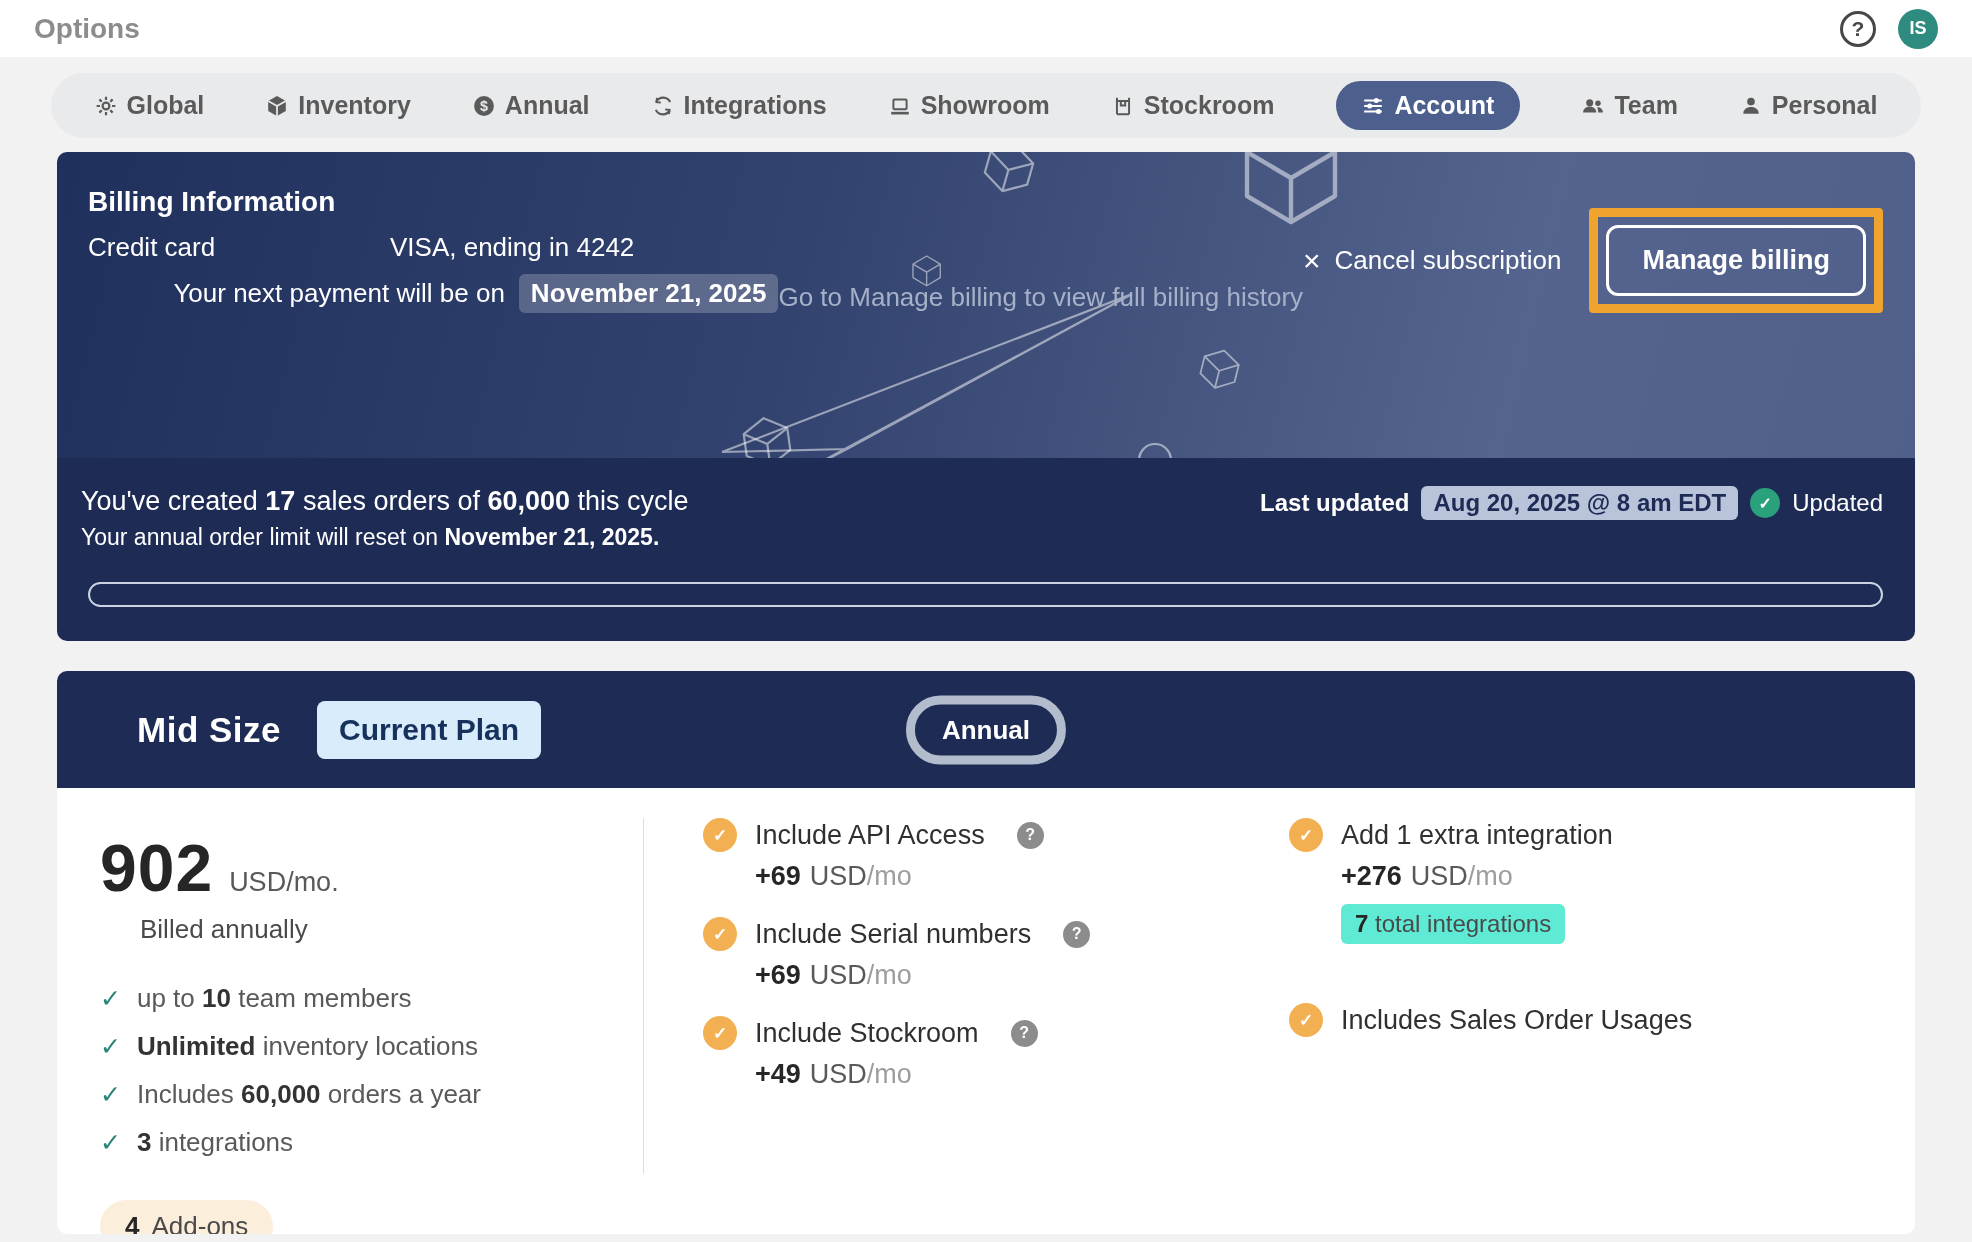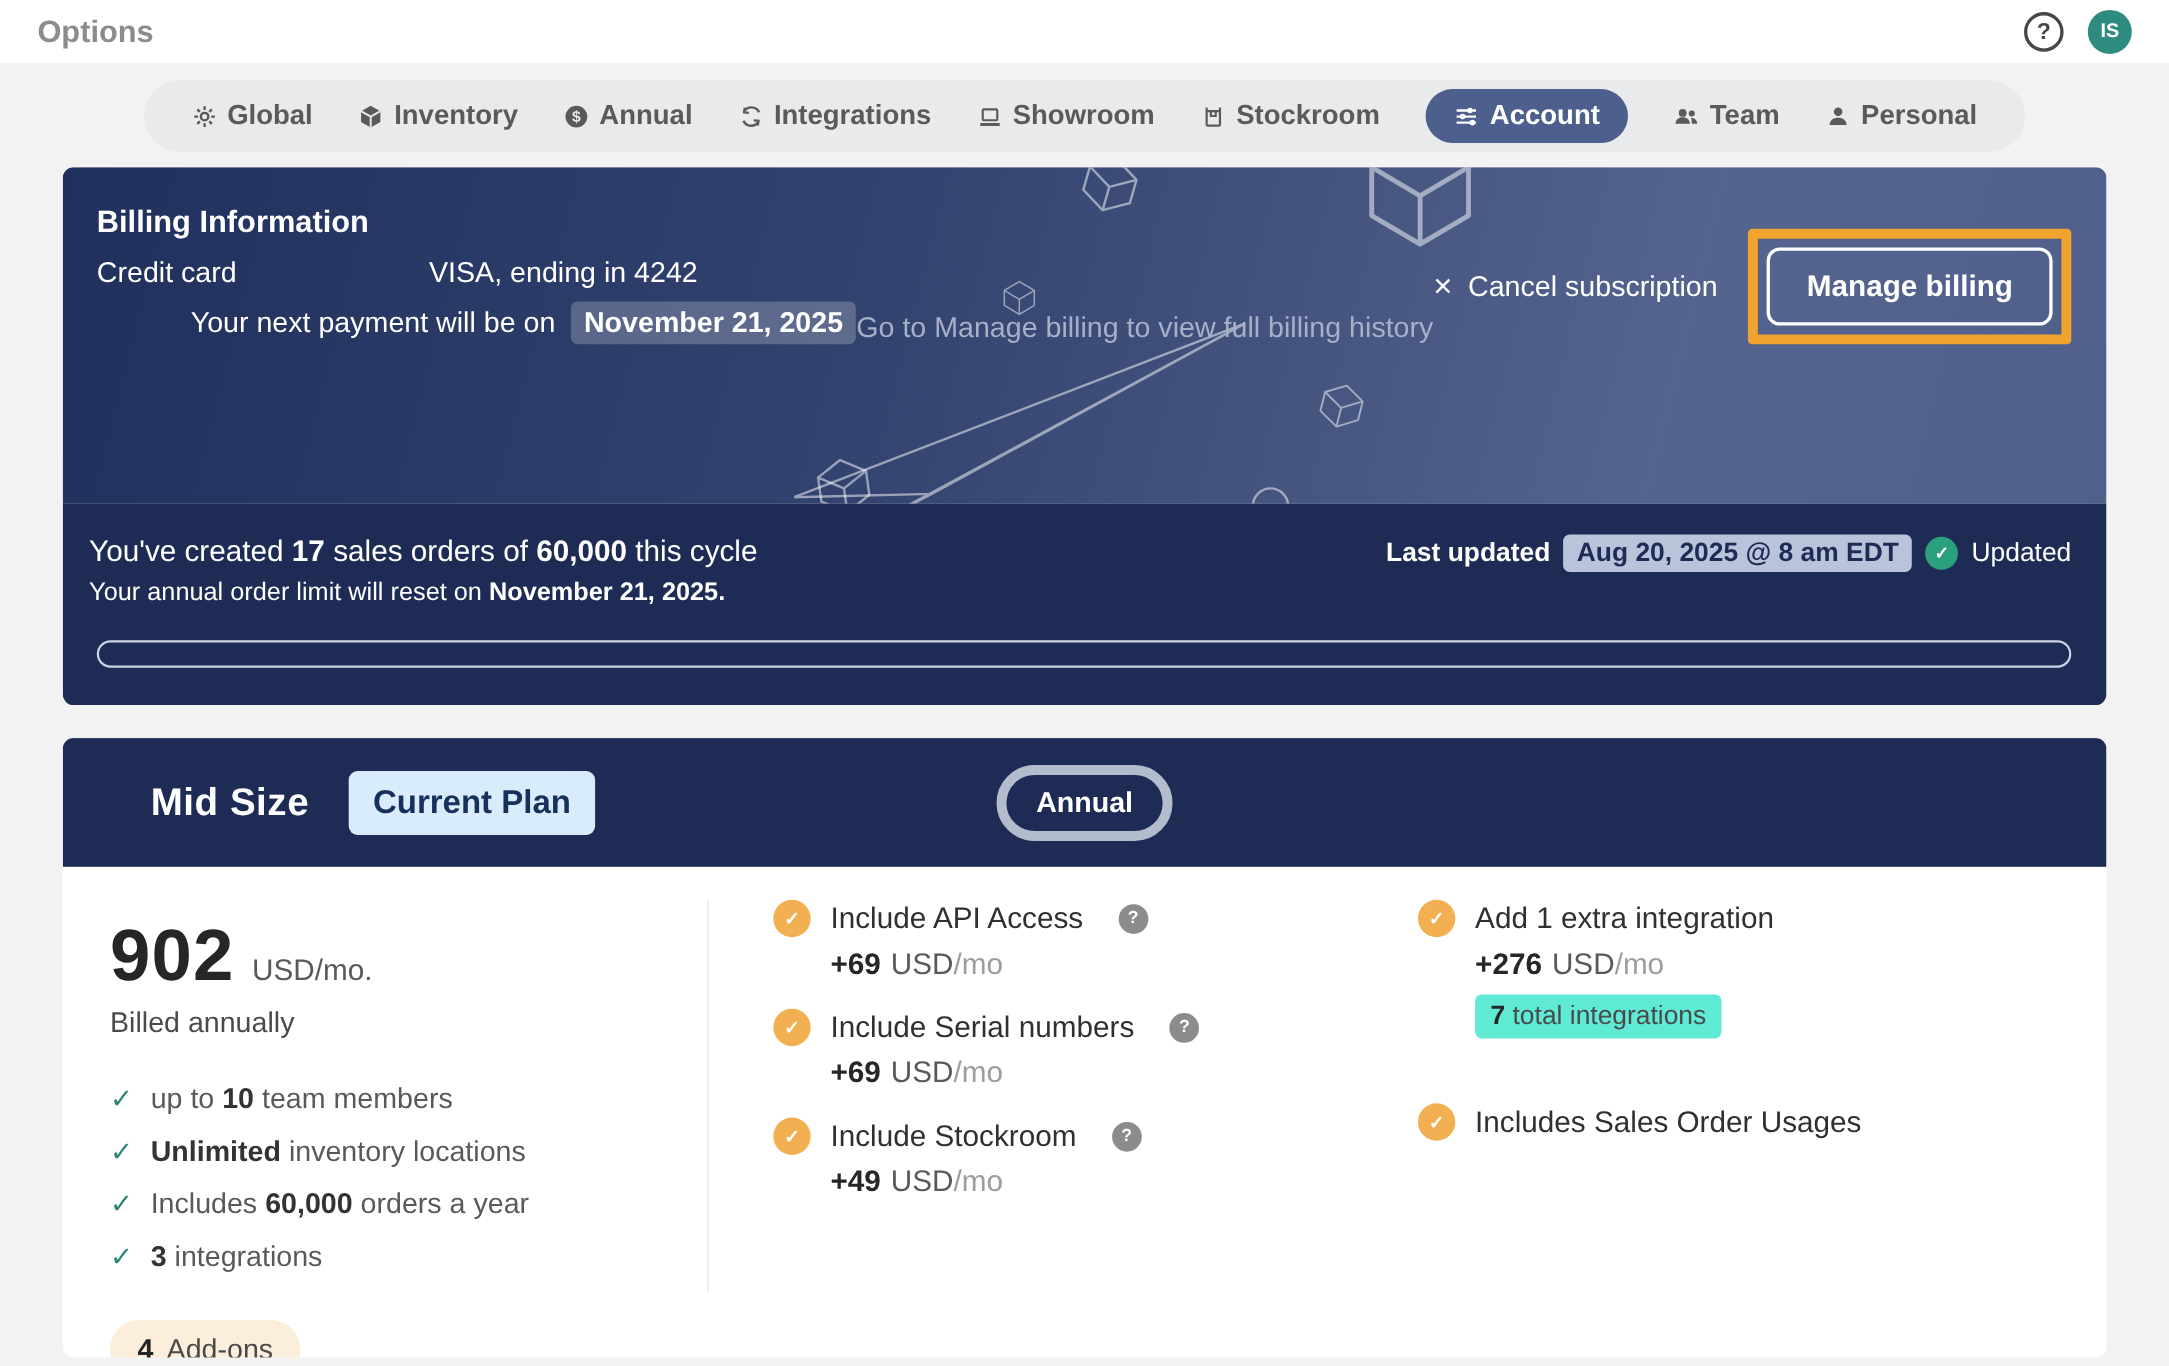--- a/index.html
+++ b/index.html
@@ -23,21 +23,21 @@
   }
   .avatar{
     width:40px;height:40px;border-radius:50%;background:#2e8b7f;color:#fff;
     font-weight:700;font-size:18px;display:flex;align-items:center;justify-content:center;
     cursor:pointer;
   }
   
   .tabs-wrap{ display:flex; justify-content:center; margin-top:16px; }
   .tabs{
     background:#e9eaeb; border-radius:999px; padding:8px 44px;
-    display:flex; align-items:center; gap:42px;
+    display:flex; align-items:center; gap:62px;
   }
   .tab{
     display:flex; align-items:center; gap:10px; color:#5a5a5a;
     font-weight:700; font-size:25px; cursor:pointer; white-space:nowrap;
   }
   .tab svg{ display:block; }
   .tab.active{
     background:#4c5f8d; color:#ffffff; border-radius:999px; padding:10px 26px;
   }
   
@@ -117,21 +117,21 @@
     border:9px solid #b2bccd; border-radius:999px; background:#1e2c55; color:#fff;
     font-weight:700; font-size:26px; padding:10px 27px; cursor:pointer;
     font-family:inherit;
   }
   .plan-body{ display:flex; padding-top:30px; height:446px; }
   .col-left{ width:586px; padding-left:43px; }
   .vdiv{ width:1px; background:#dedede; margin-bottom:60px; }
   .price-row{ display:flex; align-items:baseline; gap:16px; margin-top:12px; }
   .price{ font-size:66px; font-weight:700; color:#262626; letter-spacing:1px; }
   .price-unit{ font-size:27px; color:#595959; }
-  .billed{ font-size:26px; color:#4a4a4a; margin-top:8px; }
+  .billed{ font-size:26px; color:#4a4a4a; margin-top:8px;margin-left:40px; }
   .features{ margin-top:38px; display:flex; flex-direction:column; gap:17px; }
   .feature{ display:flex; align-items:center; gap:16px; font-size:26px; color:#595959; }
   .feature b{ color:#333; font-weight:700; }
   .tcheck{ color:#2a8577; font-size:25px; }
   .addons-chip{
     margin-top:42px; display:inline-flex; gap:12px; align-items:center;
     background:#fbeedb; border-radius:999px; padding:11px 25px;
     font-size:26px; color:#4a4a4a;
   }
   .addons-chip b{ color:#262626; }

